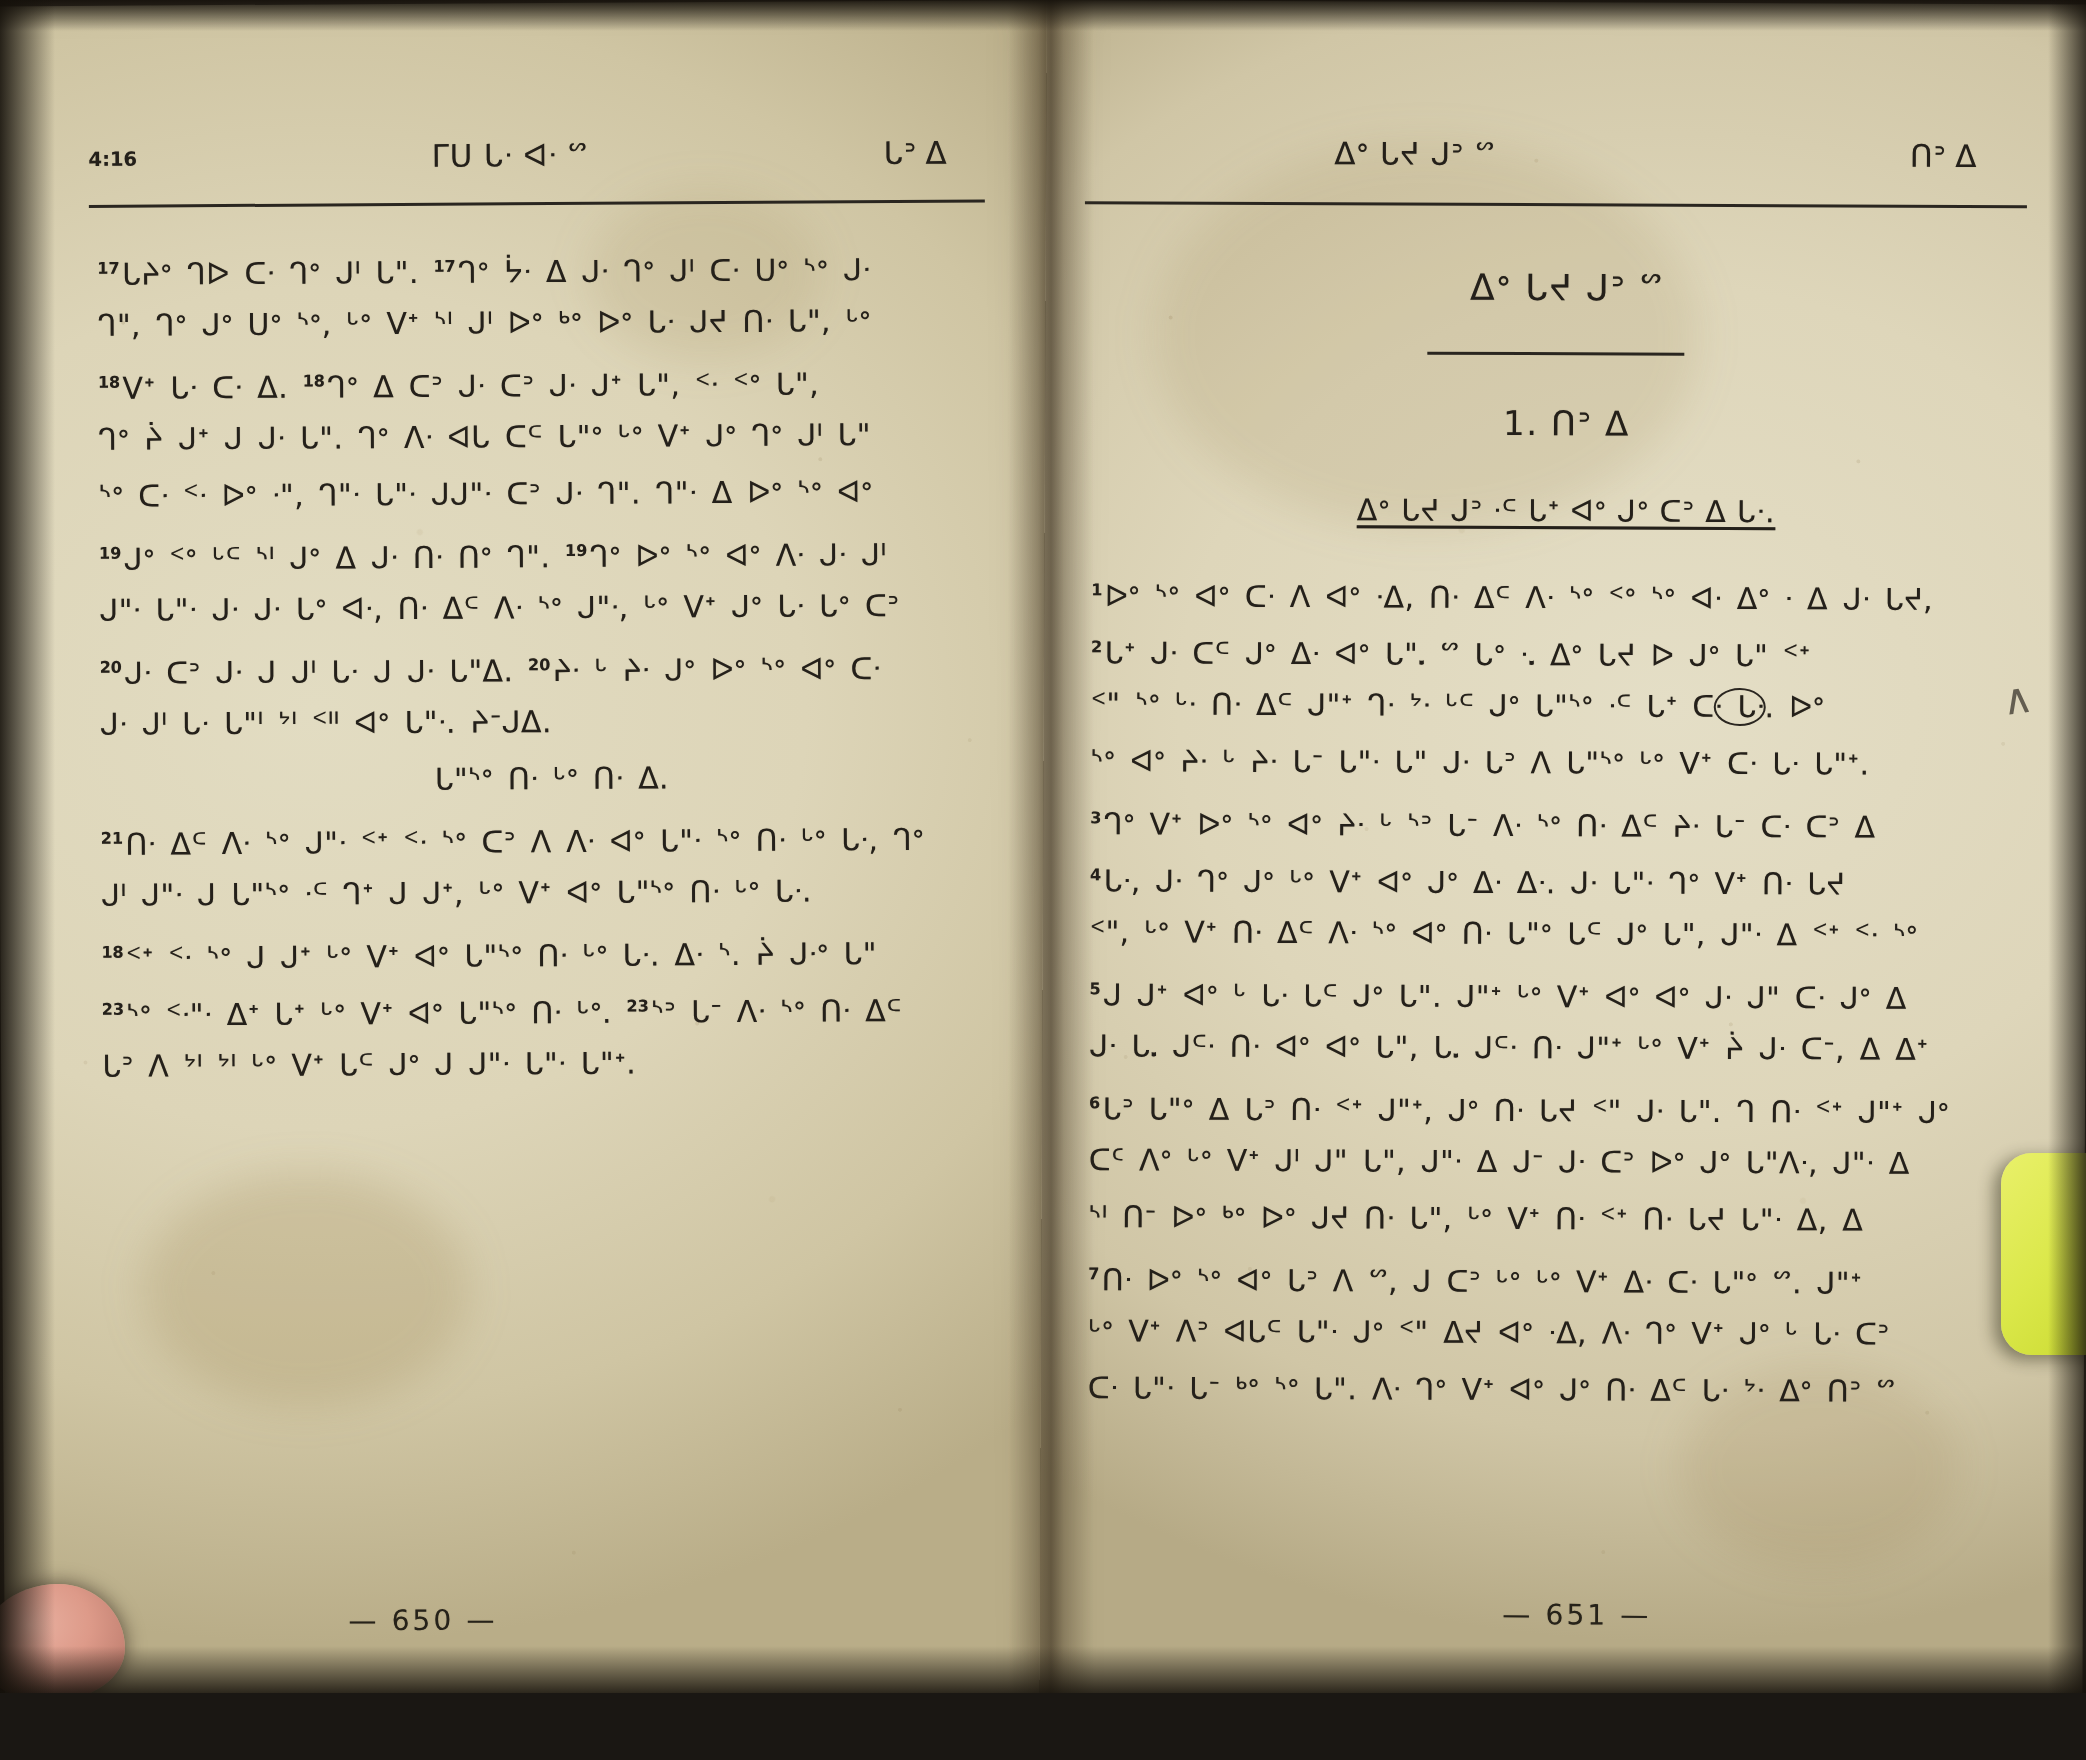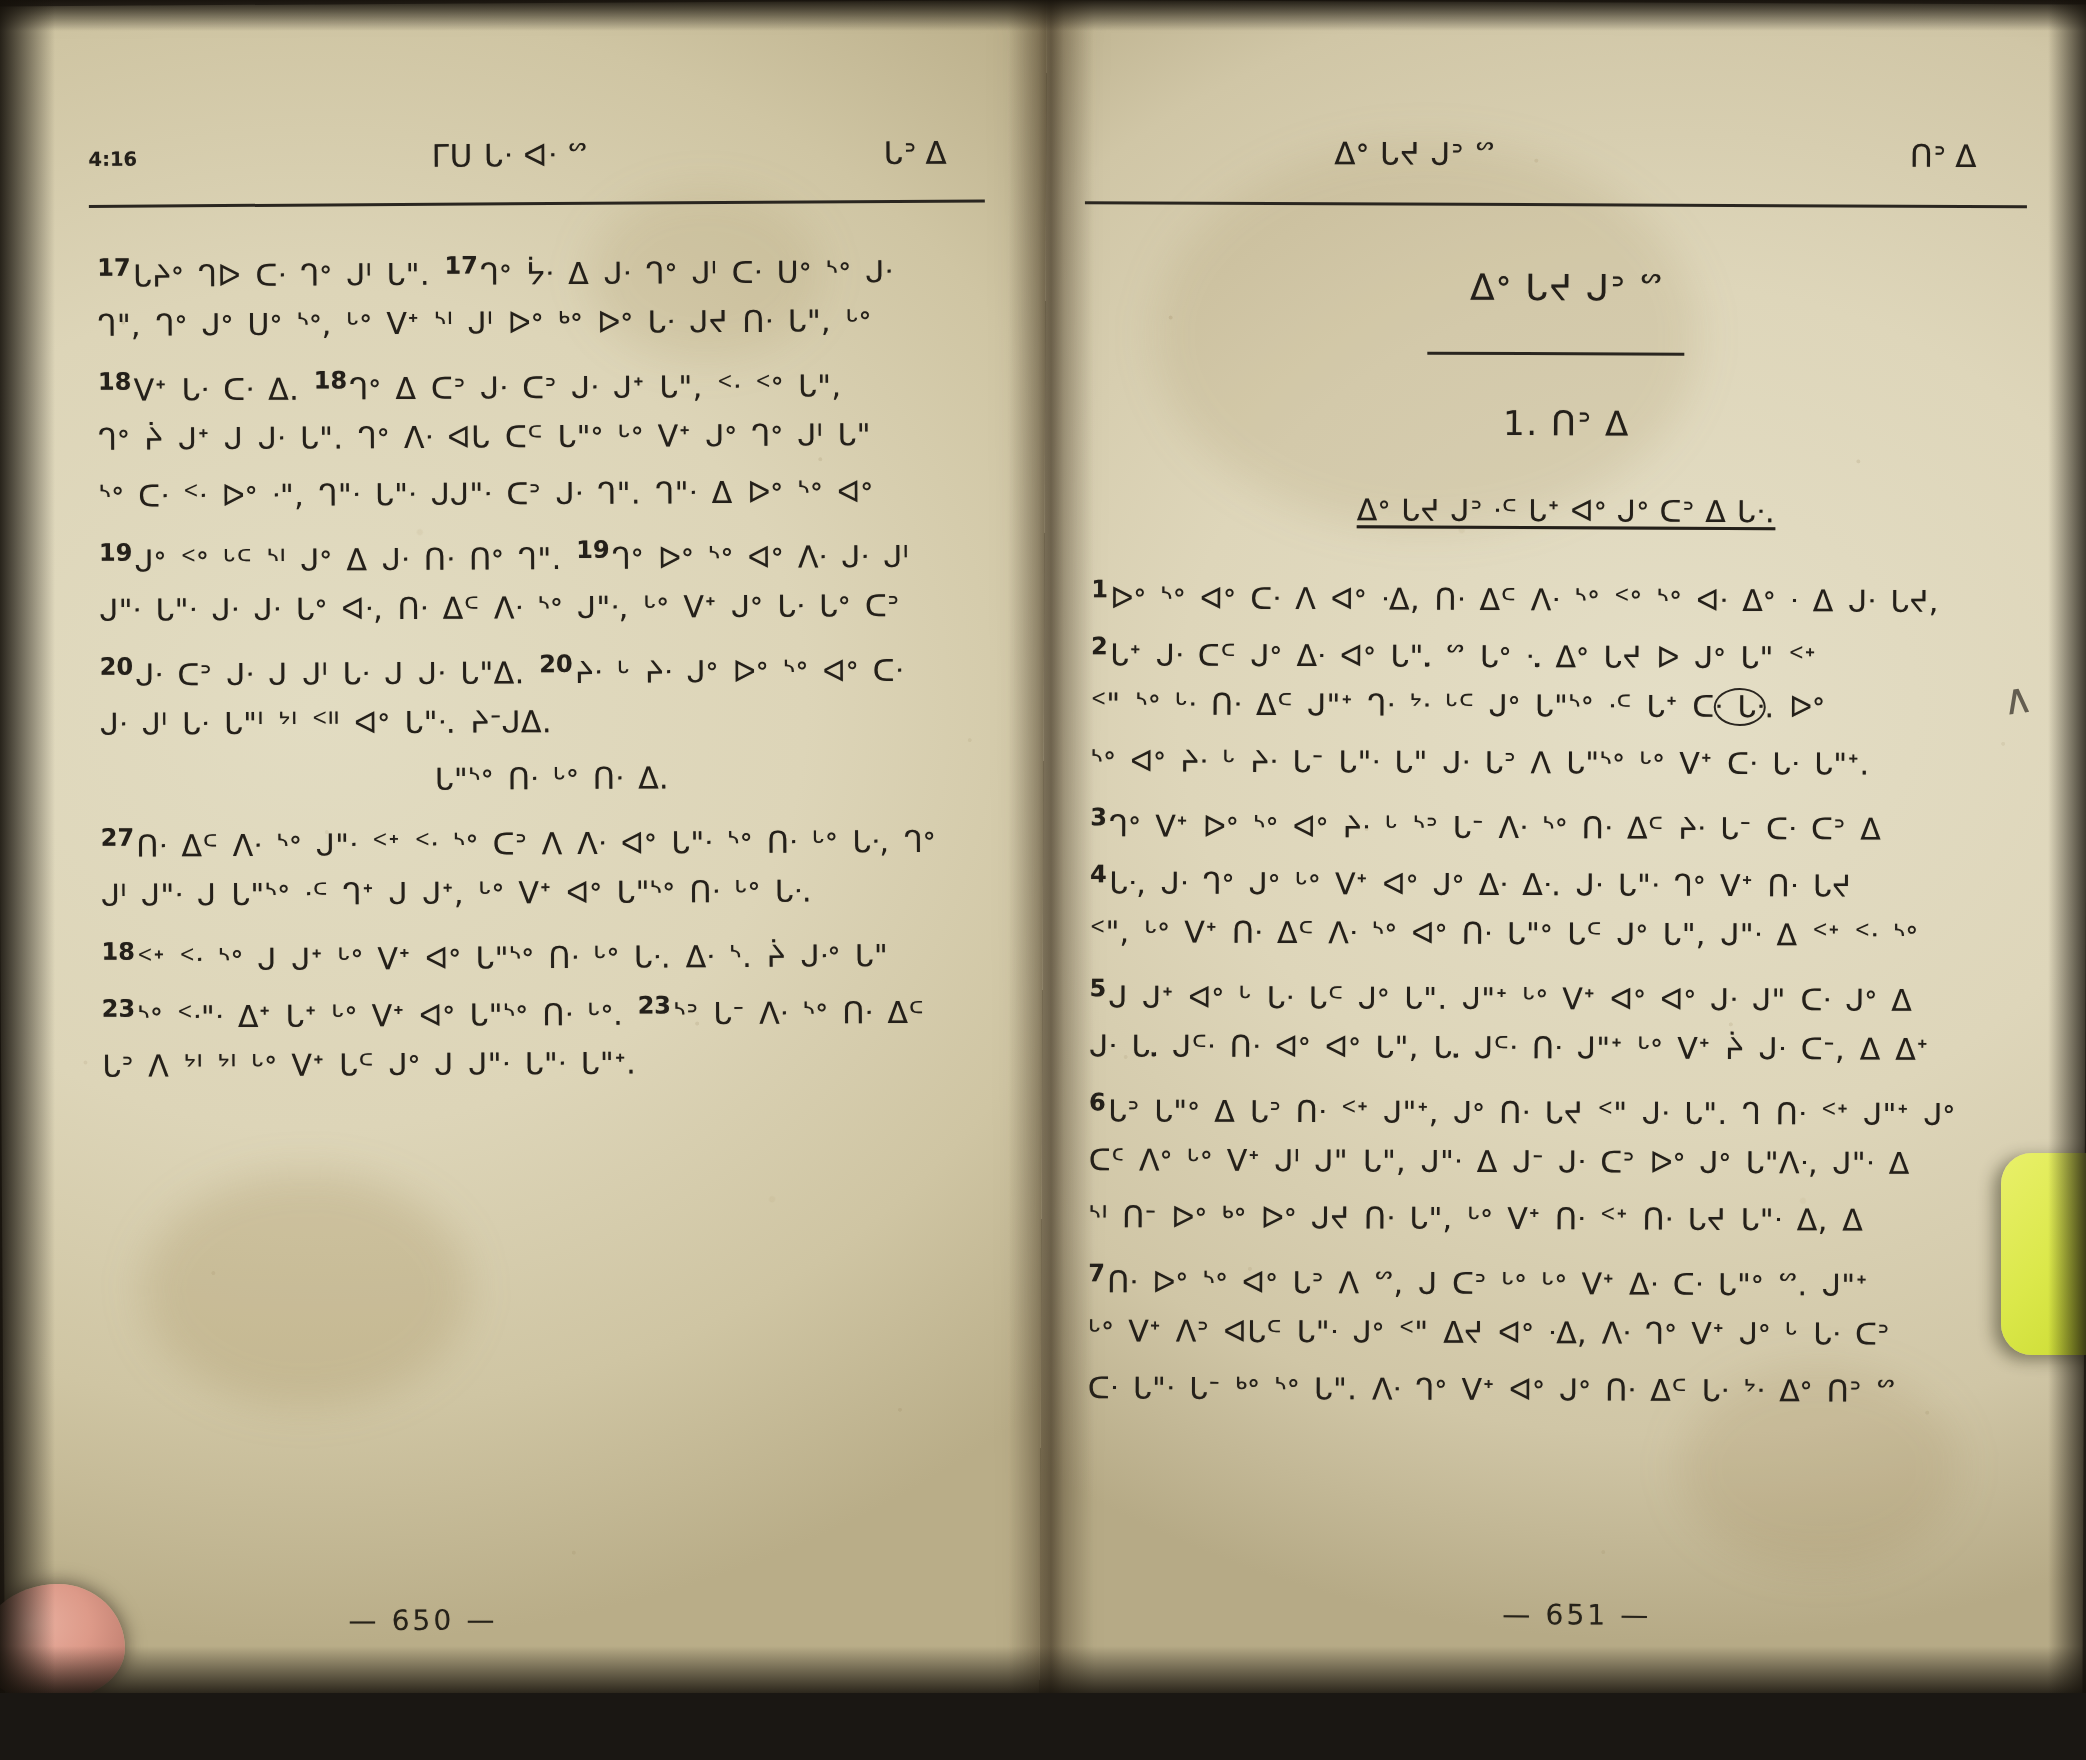--- a/index.html
+++ b/index.html
@@ -133,21 +133,21 @@
   }
 
   .body-col {
     position: absolute;
     font-size: 30px;
     line-height: 57px;
     letter-spacing: 0.4px;
     word-spacing: 4.7px;
   }
   .vnum {
-    font-size: 24px;
+    font-size: 16px;
     vertical-align: super;
     font-weight: bold;
     letter-spacing: 0;
     word-spacing: 0;
     margin-right: 2.3px;
   }
 
   .line { white-space: nowrap; height: 57px; }
   .line.center { text-align: center; }
 
@@ -277,21 +277,21 @@
         <span class="vnum">20</span><span>ᒍᐧ ᑕᐣ ᒍᐧ ᒍ ᒍᑊ ᒐᐧ ᒍ ᒍᐧ ᒐ"ᐃ.</span>
         <span class="vnum">20</span><span>ᔨᐧ ᒡ ᔨᐧ ᒍᐤ ᐅᐤ ᔅᐤ ᐊᐤ ᑕᐧ</span>
       </div>
       <div class="line">
         <span>ᒍᐧ ᒍᑊ ᒐᐧ ᒐ"ᑊ ᔾᑊ ᑉᐦ ᐊᐤ ᒐ"ᐧ.   ᔨᐨᒍᐃ.</span>
       </div>
       <div class="line center">
         <span>ᒐ"ᔅᐤ ᑎᐧ ᒡᐤ ᑎᐧ ᐃ.</span>
       </div>
       <div class="line">
-        <span class="vnum">27</span><span>ᑎᐧ ᐃᒼ ᐱᐧ ᔅᐤ ᒍ"ᐧ ᑉᐩ ᑉᐧ ᔅᐤ ᑕᐣ ᐱ ᐱᐧ ᐊᐤ ᒐ"ᐧ ᔅᐤ ᑎᐧ ᒡᐤ ᒐᐧ, ᒉᐤ</span>
+        <span class="vnum">21</span><span>ᑎᐧ ᐃᒼ ᐱᐧ ᔅᐤ ᒍ"ᐧ ᑉᐩ ᑉᐧ ᔅᐤ ᑕᐣ ᐱ ᐱᐧ ᐊᐤ ᒐ"ᐧ ᔅᐤ ᑎᐧ ᒡᐤ ᒐᐧ, ᒉᐤ</span>
       </div>
       <div class="line">
         <span>ᒍᑊ ᒍ"ᐧ ᒍ ᒐ"ᔅᐤ ᐧᒼ ᒉᐩ ᒍ ᒍᐩ, ᒡᐤ ᐯᐩ ᐊᐤ ᒐ"ᔅᐤ ᑎᐧ ᒡᐤ ᒐᐧ.</span>
       </div>
       <div class="line">
         <span class="vnum">18</span><span>ᑉᐩ ᑉᐧ ᔅᐤ ᒍ ᒍᐩ ᒡᐤ ᐯᐩ ᐊᐤ ᒐ"ᔅᐤ ᑎᐧ ᒡᐤ ᒐᐧ.   ᐃᐧ ᔅ. ᔩ ᒍᐧᐤ ᒐ"</span>
       </div>
       <div class="line">
         <span class="vnum">23</span><span>ᔅᐤ ᑉᐧ"ᐧ ᐃᐩ ᒐᐩ ᒡᐤ ᐯᐩ ᐊᐤ ᒐ"ᔅᐤ ᑎᐧ ᒡᐤ.</span>
         <span class="vnum">23</span><span>ᔅᐣ ᒐᐨ ᐱᐧ ᔅᐤ ᑎᐧ ᐃᒼ</span>

